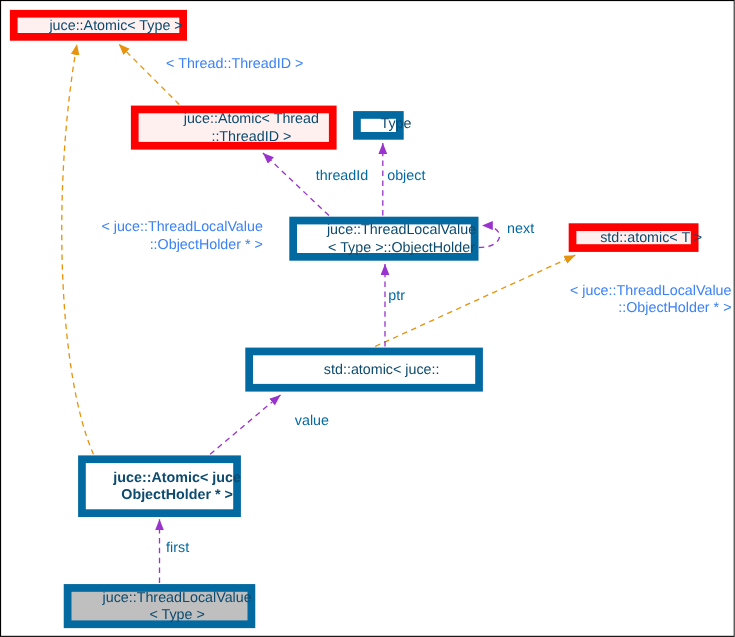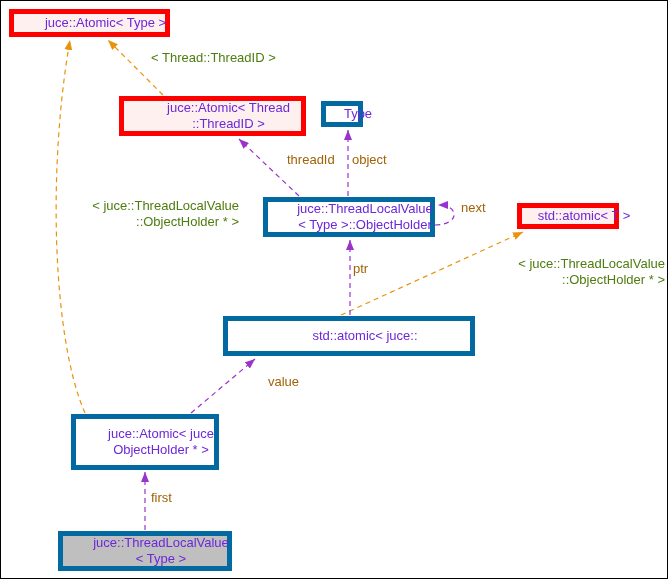--- a/index.html
+++ b/index.html
@@ -25,23 +25,23 @@
     stroke-width: 1.2;
     stroke-dasharray: 5 4;
   }
 
   .node {
     position: absolute;
     display: flex;
     flex-direction: column;
     align-items: center;
     justify-content: center;
-    border: 5px solid #0369a1;
+    border: 7px solid #0369a1;
     background: #ffffff;
-    color: #6d28d9;
+    color: #0c4a6e;
     font-size: 13px;
     line-height: 16px;
     text-align: center;
     white-space: nowrap;
     z-index: 2;
     padding-left: 32px;
   }
   .node.red {
     border-color: #ff0000;
     background: #fff0f0;
@@ -50,22 +50,22 @@
     background: #bfbfbf;
   }
 
   .elabel {
     position: absolute;
     font-size: 13px;
     line-height: 16px;
     white-space: nowrap;
     z-index: 3;
   }
-  .elabel.member { color: #a16207; }
-  .elabel.tmpl { color: #4d7c0f; }
+  .elabel.member { color: #0369a1; }
+  .elabel.tmpl { color: #3b82f6; }
   .elabel.center { text-align: right; }
 </style>
 </head>
 <body>
 
 <div class="diagram">
 
   <svg class="edges" width="668" height="579" viewBox="0 0 668 579" xmlns="http://www.w3.org/2000/svg">
     <defs>
       <marker id="arr-usage" viewBox="0 0 10 8" refX="10" refY="4" markerWidth="10" markerHeight="8" markerUnits="userSpaceOnUse" orient="auto">
@@ -99,29 +99,29 @@
 
   <div class="node" style="left:320px; top:100px; width:30px; height:26px;justify-content:flex-end;">
     <span>Type</span>
   </div>
 
   <div class="node" style="left:262px; top:196px; width:172px; height:40px;">
     <span>juce::ThreadLocalValue</span>
     <span>&lt; Type &gt;::ObjectHolder</span>
   </div>
 
-  <div class="node red" style="left:516px; top:202px; width:102px; height:26px;">
+  <div class="node red" style="left:516px; top:202px; width:118px; height:26px;">
     <span>std::atomic&lt; T &gt;</span>
   </div>
 
-  <div class="node" style="left:222px; top:315px; width:252px; height:40px;">
+  <div class="node" style="left:222px; top:315px; width:216px; height:40px;">
     <span>std::atomic&lt; juce::</span>
   </div>
 
-  <div class="node" style="left:70px; top:413px; width:148px; height:56px;">
+  <div class="node" style="left:70px; top:413px; width:148px; height:56px;font-weight:bold;">
     <span>juce::Atomic&lt; juce</span>
     <span>ObjectHolder * &gt;</span>
   </div>
 
   <div class="node subject" style="left:57px; top:530px; width:174px; height:40px;">
     <span>juce::ThreadLocalValue</span>
     <span>&lt; Type &gt;</span>
   </div>
 
   <span class="elabel tmpl" style="left:150px; top:49px;">&lt; Thread::ThreadID &gt;</span>

